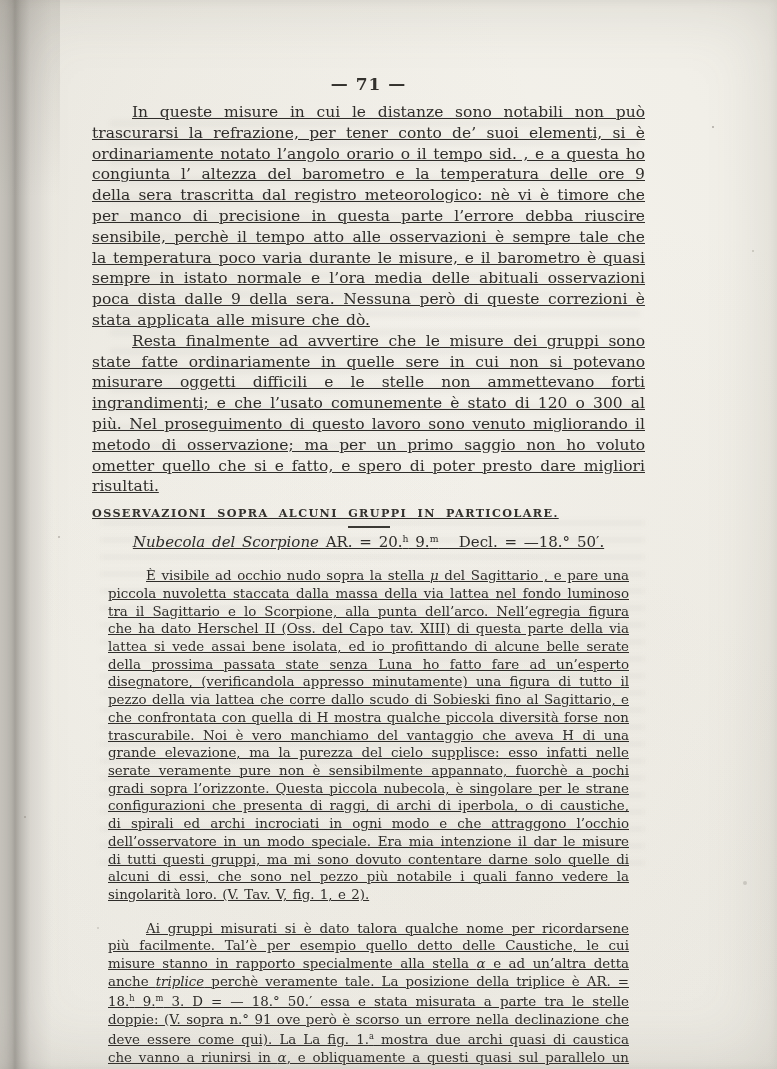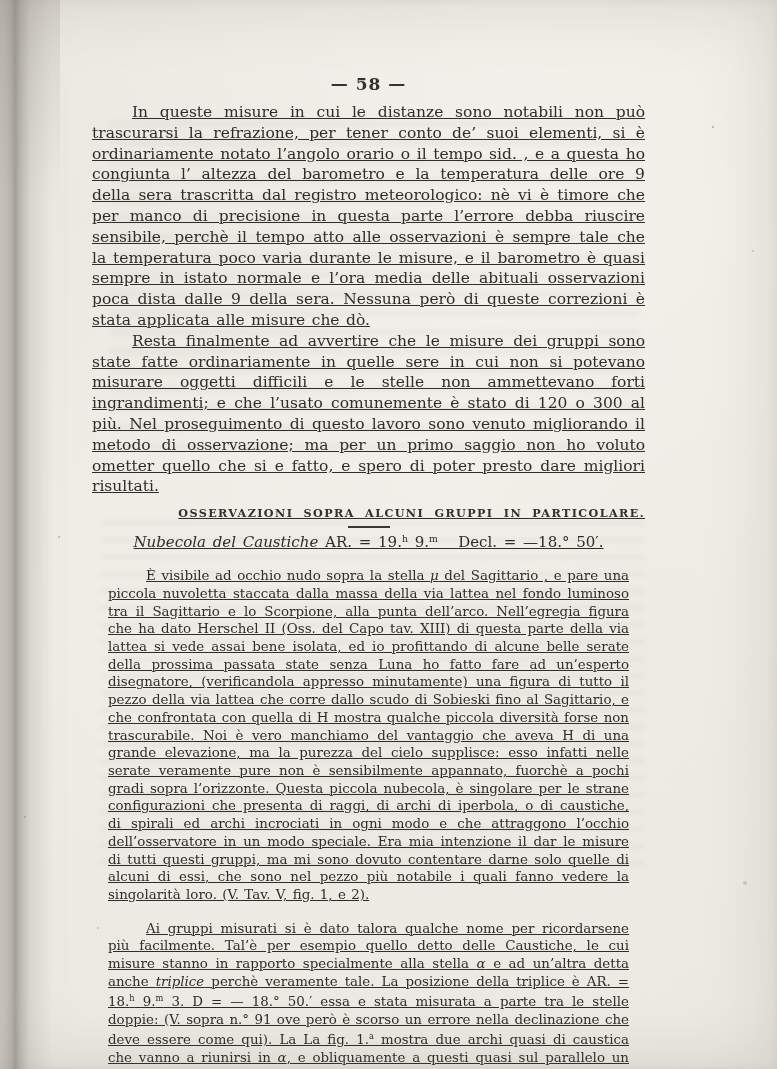--- a/index.html
+++ b/index.html
@@ -66,21 +66,21 @@
   }
   .content{
     position:absolute;left:92px;top:102px;width:553px;text-decoration:underline;
   }
   p.main{
     margin:0;font-size:15.5px;line-height:20.8px;
     text-align:justify;text-indent:40px;
     word-spacing:0.10em;color:#2f2d2a;
   }
   h2.heading{
-    margin:9px 0 0;text-align:right;
+    margin:9px 0 0;text-align:left;
     font-size:11.2px;font-weight:bold;
     letter-spacing:1.4px;word-spacing:5px;color:#33312d;
   }
   .rule{
     width:42px;height:2px;background:#3a3833;margin:6px auto 5px;
   }
   h3.subheading{
     margin:0 0 7px;text-align:center;font-weight:normal;
     font-size:15px;word-spacing:2px;color:#2f2d2a;
   }
@@ -93,29 +93,29 @@
   .sup{font-size:0.62em;vertical-align:0.55em;letter-spacing:0;}
 </style>
 </head>
 <body>
 
 <div class="scan">
   <div class="mottle"></div>
   <div class="showthrough st-a"></div>
   <div class="showthrough st-b"></div>
 
-  <div class="page-number">— 58 —</div>
+  <div class="page-number">— 71 —</div>
 
   <div class="content">
     <p class="main"><span>In queste misure in cui le distanze sono notabili non può trascurarsi la refrazione, per tener conto de’ suoi elementi, si è ordinariamente notato l’angolo orario o il tempo sid. , e a questa ho congiunta l’ altezza del barometro e la temperatura delle ore 9 della sera trascritta dal registro meteorologico: nè vi è timore che per manco di precisione in questa parte l’errore debba riuscire sensibile, perchè il tempo atto alle osservazioni è sempre tale che la temperatura poco varia durante le misure, e il barometro è quasi sempre in istato normale e l’ora media delle abituali osservazioni poca dista dalle 9 della sera. Nessuna però di queste correzioni è stata applicata alle misure che dò.</span></p>
     <p class="main"><span>Resta finalmente ad avvertire che le misure dei gruppi sono state fatte ordinariamente in quelle sere in cui non si potevano misurare oggetti difficili e le stelle non ammettevano forti ingrandimenti; e che l’usato comunemente è stato di 120 o 300 al più. Nel proseguimento di questo lavoro sono venuto migliorando il metodo di osservazione; ma per un primo saggio non ho voluto ometter quello che si e fatto, e spero di poter presto dare migliori risultati.</span></p>
 
     <h2 class="heading">OSSERVAZIONI SOPRA ALCUNI GRUPPI IN PARTICOLARE.</h2>
     <div class="rule"></div>
-    <h3 class="subheading"><span class="it">Nubecola del Caustiche</span><span> AR. = 19.</span><span class="sup">h</span><span> 9.</span><span class="sup">m</span><span>&nbsp;&nbsp; Decl. = —18.° 50′.</span></h3>
+    <h3 class="subheading"><span class="it">Nubecola del Scorpione</span><span> AR. = 20.</span><span class="sup">h</span><span> 9.</span><span class="sup">m</span><span>&nbsp;&nbsp; Decl. = —18.° 50′.</span></h3>
 
     <p class="detail"><span>È visibile ad occhio nudo sopra la stella </span><span class="it">μ</span><span> del Sagittario , e pare una piccola nuvoletta staccata dalla massa della via lattea nel fondo luminoso tra il Sagittario e lo Scorpione, alla punta dell’arco. Nell’egregia figura che ha dato Herschel II (Oss. del Capo tav. XIII) di questa parte della via lattea si vede assai bene isolata, ed io profittando di alcune belle serate della prossima passata state senza Luna ho fatto fare ad un’esperto disegnatore, (verificandola appresso minutamente) una figura di tutto il pezzo della via lattea che corre dallo scudo di Sobieski fino al Sagittario, e che confrontata con quella di H mostra qualche piccola diversità forse non trascurabile. Noi è vero manchiamo del vantaggio che aveva H di una grande elevazione, ma la purezza del cielo supplisce: esso infatti nelle serate veramente pure non è sensibilmente appannato, fuorchè a pochi gradi sopra l’orizzonte. Questa piccola nubecola, è singolare per le strane configurazioni che presenta di raggi, di archi di iperbola, o di caustiche, di spirali ed archi incrociati in ogni modo e che attraggono l’occhio dell’osservatore in un modo speciale. Era mia intenzione il dar le misure di tutti questi gruppi, ma mi sono dovuto contentare darne solo quelle di alcuni di essi, che sono nel pezzo più notabile i quali fanno vedere la singolarità loro. (V. Tav. V, fig. 1, e 2).</span></p>
     <p class="detail"><span>Ai gruppi misurati si è dato talora qualche nome per ricordarsene più facilmente. Tal’è per esempio quello detto delle Caustiche, le cui misure stanno in rapporto specialmente alla stella </span><span class="it">α</span><span> e ad un’altra detta anche </span><span class="it">triplice</span><span> perchè veramente tale. La posizione della triplice è AR. = 18.</span><span class="sup">h</span><span> 9.</span><span class="sup">m</span><span> 3. D = — 18.° 50.′ essa e stata misurata a parte tra le stelle doppie: (V. sopra n.° 91 ove però è scorso un errore nella declinazione che deve essere come qui). La La fig. 1.</span><span class="sup">a</span><span> mostra due archi quasi di caustica che vanno a riunirsi in </span><span class="it">α</span><span>, e obliquamente a questi quasi sul parallelo un terzo ramo li accompagna diretto alla </span><span class="it">α</span><span>: le stelle che compongono</span></p>
   </div>
 
   <div class="binding"></div>
   <div class="binding-top"></div>
   <div class="specks"></div>
   <div class="vignette"></div>
 </div>

